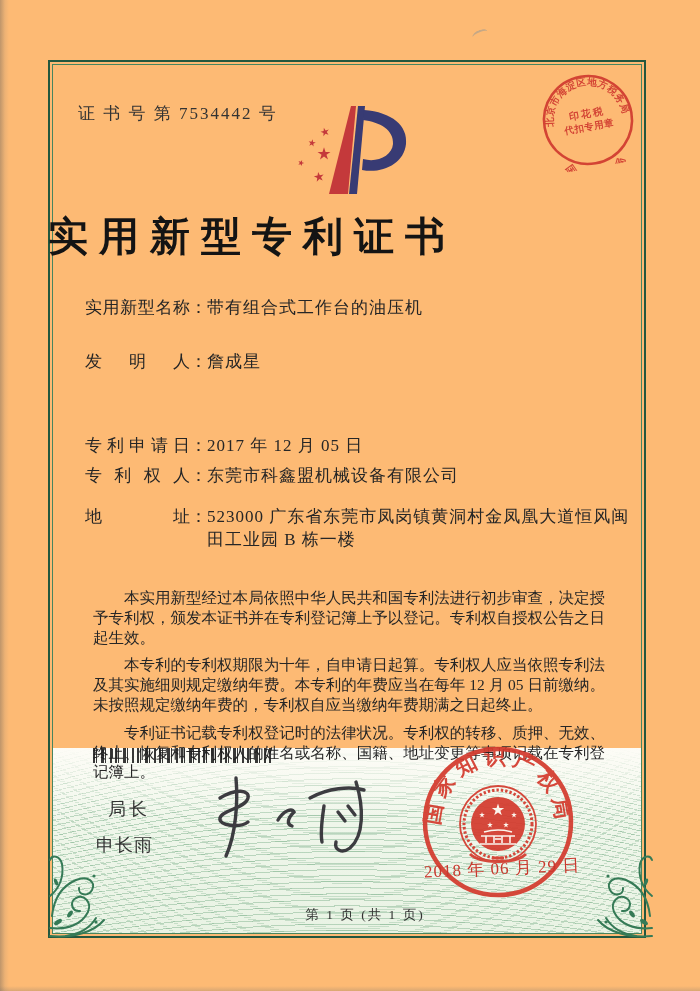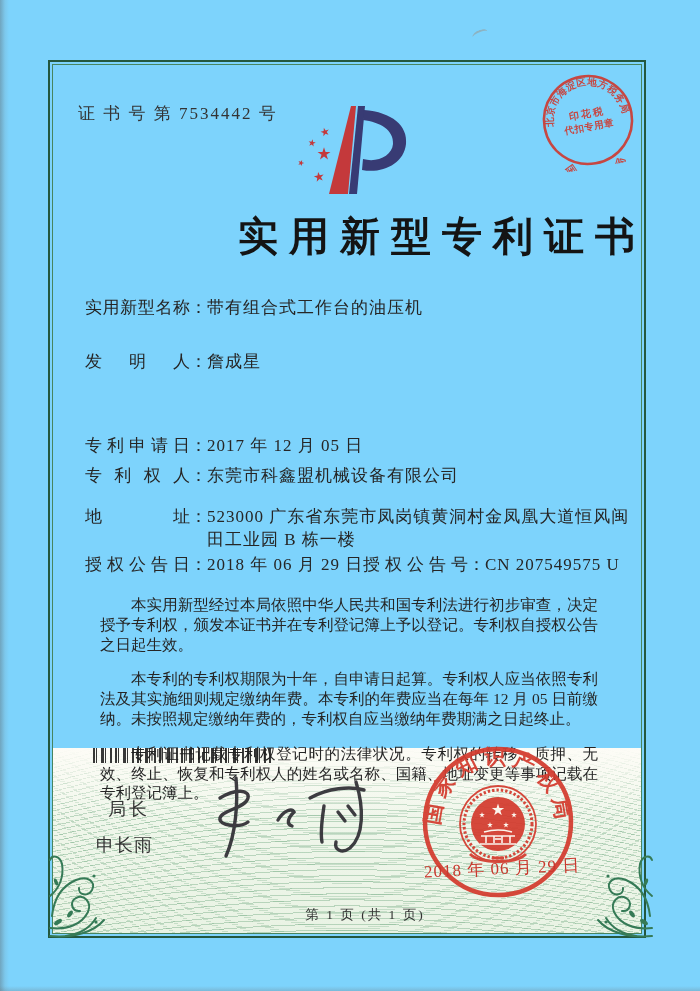--- a/index.html
+++ b/index.html
@@ -1,48 +1,48 @@
 <!DOCTYPE html>
 <html><head>
 <meta charset="utf-8">
 <style>
   html,body{margin:0;padding:0;background:#e9e9e7;}
   .page{
     position:relative;width:700px;height:991px;margin:0 auto;
-    background:#7dd3fc;overflow:hidden;
+    background:#fdba74;overflow:hidden;
     font-family:"Liberation Serif","DejaVu Serif",serif;color:#2b2b2b;
   }
   .scan-edge-left{position:absolute;left:0;top:0;bottom:0;width:9px;
     background:linear-gradient(90deg,rgba(90,90,90,.38),rgba(120,120,120,.12) 55%,rgba(0,0,0,0));}
   .scan-edge-bottom{position:absolute;left:0;right:0;bottom:0;height:5px;
     background:linear-gradient(0deg,rgba(110,110,110,.25),rgba(0,0,0,0));}
   .frame{position:absolute;left:48px;top:60px;right:54px;bottom:53px;
     border:2px solid #23573e;}
   .frame::after{content:"";position:absolute;inset:2px;border:1px solid #47855f;}
   .guilloche{position:absolute;left:52px;top:748px;right:58px;bottom:57px;
     background:
       repeating-radial-gradient(ellipse 150% 95% at 50% -70%, rgba(104,164,122,.40) 0 1px, rgba(0,0,0,0) 1px 6px),
       repeating-radial-gradient(ellipse 130% 110% at 50% 190%, rgba(104,164,122,.28) 0 1px, rgba(0,0,0,0) 1px 8px),
       linear-gradient(#f3f8ee,#e9f3e4);
   }
   .guilloche::after{content:"";position:absolute;left:0;right:0;top:0;height:70px;
     background:linear-gradient(#fdfcf6,rgba(253,252,246,0));}
   .cert-no{position:absolute;left:78px;top:102px;font-size:17px;letter-spacing:2px;color:#333;}
   .logo{position:absolute;left:268px;top:102px;}
-  .title{position:absolute;left:48px;right:54px;top:209px;text-align:right;
-    font-size:40px;font-weight:600;letter-spacing:11px;color:#141414;white-space:nowrap;margin-left:39px;}
+  .title{position:absolute;left:48px;right:54px;top:209px;text-align:left;
+    font-size:40px;font-weight:600;letter-spacing:11px;color:#141414;white-space:nowrap;}
   .row{position:absolute;left:85px;font-size:17px;color:#262626;white-space:nowrap;}
   .flabel{display:inline-block;width:105px;text-align:justify;text-align-last:justify;vertical-align:top;}
   .fcolon{display:inline-block;width:17px;vertical-align:top;}
   .fvalue{display:inline-block;max-width:426px;white-space:normal;vertical-align:top;
     letter-spacing:1px;line-height:23px;}
   .row-g2{position:absolute;left:278px;top:0;white-space:nowrap;}
   .paras{position:absolute;left:85px;width:528px;top:580px;font-size:15.5px;line-height:19.8px;
     text-align:justify;color:#262626;}
-  .paras p{margin:15px;text-indent:2em;}
+  .paras p{margin:8px;text-indent:2em;}
   .barcode{position:absolute;left:93px;top:748px;width:178px;height:15px;opacity:.88;
     background:repeating-linear-gradient(90deg,
       #1d1d1d 0 2px,rgba(0,0,0,0) 2px 3px,
       #1d1d1d 3px 4px,rgba(0,0,0,0) 4px 8px,
       #1d1d1d 8px 11px,rgba(0,0,0,0) 11px 12px,
       #1d1d1d 12px 13px,rgba(0,0,0,0) 13px 17px,
       #1d1d1d 17px 19px,rgba(0,0,0,0) 19px 22px);}
   .director-label{position:absolute;left:108px;top:797px;font-size:18px;letter-spacing:3px;color:#333;
     font-family:"Liberation Sans","DejaVu Sans",sans-serif;}
   .director-name{position:absolute;left:96px;top:833px;font-size:18px;letter-spacing:1px;color:#333;
@@ -150,28 +150,20 @@
     <span class="flabel">发明人</span><span class="fcolon">：</span><span class="fvalue">詹成星</span>
   </div>
   <div class="row" style="top:434px">
     <span class="flabel">专利申请日</span><span class="fcolon">：</span><span class="fvalue">2017 年 12 月 05 日</span>
   </div>
   <div class="row" style="top:464px">
     <span class="flabel">专利权人</span><span class="fcolon">：</span><span class="fvalue">东莞市科鑫盟机械设备有限公司</span>
   </div>
   <div class="row" style="top:505px">
     <span class="flabel">地址</span><span class="fcolon">：</span><span class="fvalue">523000 广东省东莞市凤岗镇黄洞村金凤凰大道恒风闽田工业园 B 栋一楼</span>
-  </div>
-  <div class="row" style="top:553px">
-    <span>
-      <span class="flabel">授权公告日</span><span class="fcolon">：</span><span class="fvalue">2018 年 06 月 29 日</span>
-    </span>
-    <span class="row-g2">
-      <span class="flabel">授权公告号</span><span class="fcolon">：</span><span class="fvalue">CN 207549575 U</span>
-    </span>
   </div>
 
   <div class="paras">
     <p>本实用新型经过本局依照中华人民共和国专利法进行初步审查，决定授予专利权，颁发本证书并在专利登记簿上予以登记。专利权自授权公告之日起生效。</p>
     <p>本专利的专利权期限为十年，自申请日起算。专利权人应当依照专利法及其实施细则规定缴纳年费。本专利的年费应当在每年 12 月 05 日前缴纳。未按照规定缴纳年费的，专利权自应当缴纳年费期满之日起终止。</p>
     <p>专利证书记载专利权登记时的法律状况。专利权的转移、质押、无效、终止、恢复和专利权人的姓名或名称、国籍、地址变更等事项记载在专利登记簿上。</p>
   </div>
 
   <div class="barcode"></div>
 

